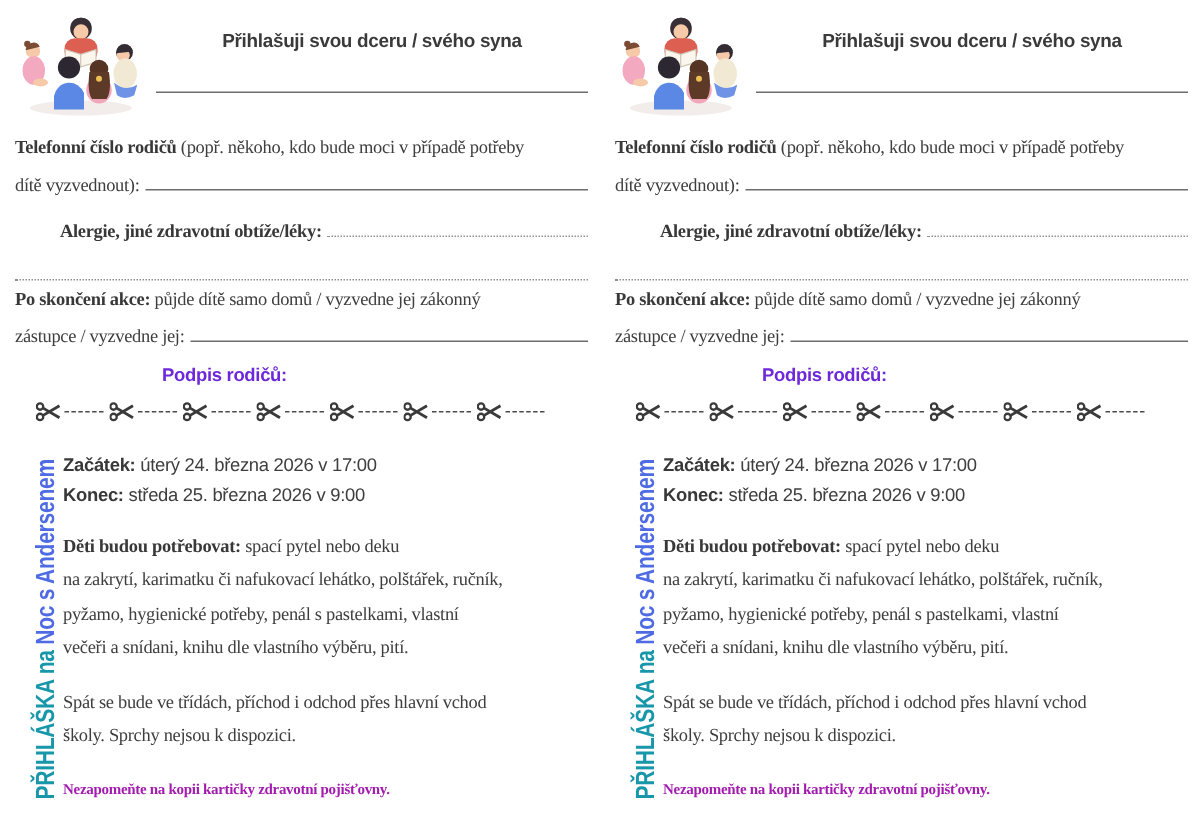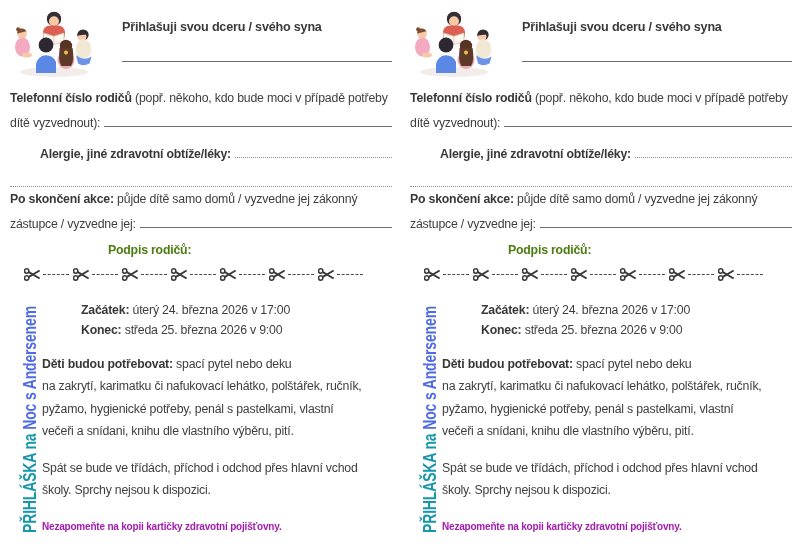--- a/index.html
+++ b/index.html
@@ -6,46 +6,46 @@
   html,body { margin:0; padding:0; }
   body {
     width:800px; height:553px; background:#ffffff; overflow:hidden;
     font-family:"Liberation Sans","DejaVu Sans",sans-serif;
     color:#3e3e3e; font-size:12.3px; letter-spacing:-0.2px;
   }
   .page { display:flex; gap:16px; padding:4px 8px; height:553px; }
   .column { width:384px; position:relative; padding:4px 0 0 2px; }
 
   
-  .header { display:flex; gap:24px; margin-bottom:2px; height:76px; }
+  .header { display:flex; gap:6px; margin-bottom:2px; height:76px;text-align:center; }
   .illu { flex:0 0 88px; }
   .header-right { flex:1; padding-top:12px; }
   .title { font-weight:bold; font-size:12.6px; color:#3a3a3a; }
   .name-line { margin-top:27px; border-bottom:1.5px solid #6d6d6d; height:0; }
 
   
-  .para { margin:0; line-height:24px; }
+  .para { margin:0; line-height:24px;font-family:Liberation Serif, serif; }
   .para .row { display:flex; align-items:baseline; white-space:nowrap; }
   .b { font-weight:bold; color:#383838; }
   .fill { flex:1; height:17px; margin-left:4px; }
   .solid-line { border-bottom:1.5px solid #6d6d6d; }
   .dotted-line { border-bottom:1.2px dotted #8f8f8f; }
   .mt2 { margin-top:2px; } .mt6 { margin-top:6px;margin-left:30px; }
   .mt14 { }
   .full-dotted { margin-top:20px; height:0; border-bottom:1.2px dotted #8f8f8f; }
-  .signature { margin:2px 0 0 98px; font-weight:bold; color:#4d7c0f; line-height:24px; }
+  .signature { margin:2px 0 0 98px; font-weight:bold; color:#6d28d9; line-height:24px; }
 
   
   .cut-line { display:flex; align-items:center; margin:2px 0 0 14px; height:20px; }
   .cut-unit { display:flex; align-items:center; }
   .dash-seg { width:26px; height:0; border-bottom:1.7px dashed #4a4a4a; margin:0 4px 0 2px; }
 
   
   .info { margin:16px 0 0 32px; }
-  .line20 { line-height:20px;margin-left:39px; }
+  .line20 { line-height:20px; }
   .prewrap { white-space:pre-line; }
   .needs { margin:13px 0 0 0; line-height:22.4px; }
   .sleep { margin:14px 0 0 0; line-height:22px; }
   .reminder { margin:14px 0 0 0; font-weight:bold; color:#a21caf; font-size:10px; }
 
   
   .vlabel {
     position:absolute; left:33px; bottom:16px;
     transform-origin:0 100%;
     transform:rotate(-90deg) scaleX(0.8);

